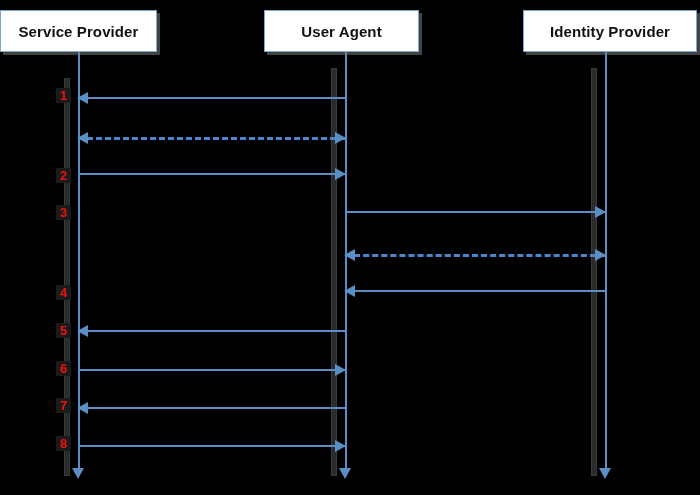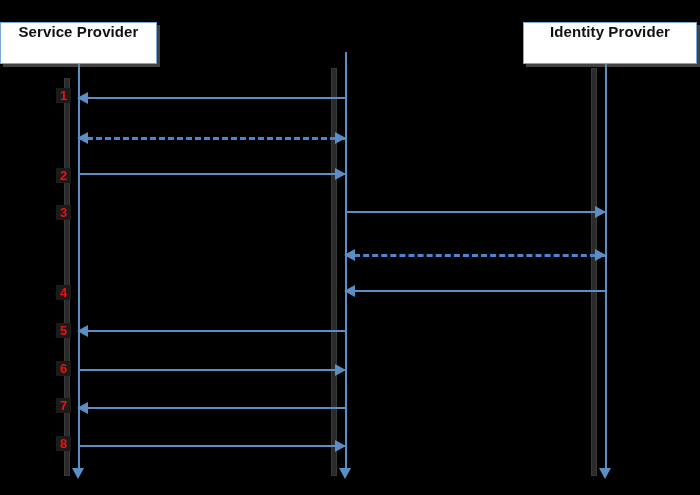--- a/index.html
+++ b/index.html
@@ -16,23 +16,23 @@
     font-family: "Liberation Sans", sans-serif;
   }
 
   
   .actor-box {
     position: absolute;
     background: #ffffff;
     border: 1px solid #7aa6d8;
     box-sizing: border-box;
     display: flex;
+    align-items: center;
     justify-content: center;
     box-shadow: 3px 3px 0 rgba(120,120,120,0.55);
-    margin-top: 12px;
   }
   .actor-label {
     color: #111111;
     font-size: 15px;
     font-weight: bold;
     letter-spacing: 0.1px;
     white-space: nowrap;
   }
 
   
@@ -136,20 +136,23 @@
   <div class="lifeline" style="left:345px; top:52px; height:420px;"></div>
   <div class="lifeline-tip" style="left:339px; top:468px;"></div>
 
   <div class="lifeline" style="left:605px; top:52px; height:420px;"></div>
   <div class="lifeline-tip" style="left:599px; top:468px;"></div>
 
   <div class="actor-box" style="left:0px; top:10px; width:157px; height:42px;">
     <span class="actor-label">Service Provider</span>
   </div>
 
+  <div class="actor-box" style="left:264px; top:10px; width:155px; height:42px;">
+    <span class="actor-label">User Agent</span>
+  </div>
 
   <div class="actor-box" style="left:523px; top:10px; width:174px; height:42px;">
     <span class="actor-label">Identity Provider</span>
   </div>
 
   <div class="msg" style="left:78px; top:97px; width:267px;">
     <div class="msg-line"></div>
     <div class="arrow-head left"></div>
     <div class="msg-label"></div>
   </div>

